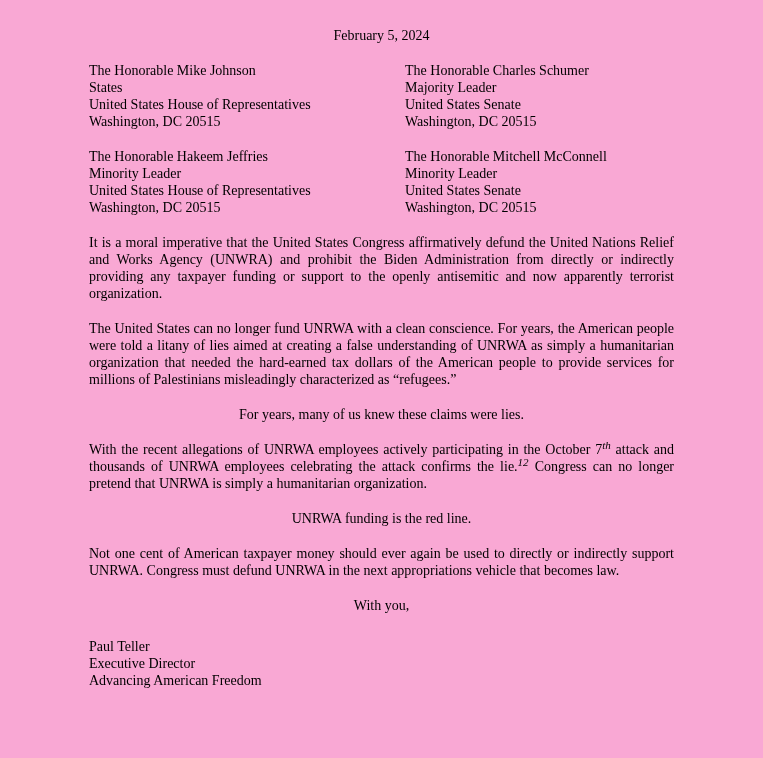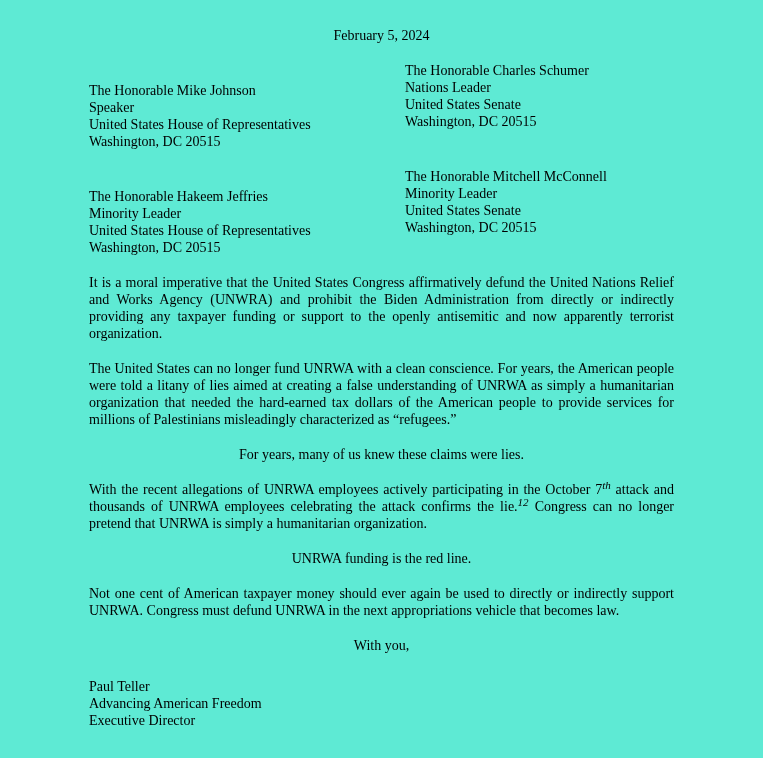--- a/index.html
+++ b/index.html
@@ -7,33 +7,33 @@
   body {
     width: 763px;
     height: 758px;
     overflow: hidden;
     font-family: "Liberation Serif", "DejaVu Serif", serif;
     color: #000000;
   }
   .page {
     width: 763px;
     height: 758px;
-    background: #5eead4;
+    background: #f9a8d4;
     padding: 27px 89px 0 89px;
     font-size: 14px;
     line-height: 17px;
   }
   .date-line {
     text-align: center;
   }
   .addr-row {
     display: flex;
     margin-top: 18px;
   }
-  .addr-col-left { width: 316px; flex: 0 0 316px; margin-top: 20px; }
+  .addr-col-left { width: 316px; flex: 0 0 316px; }
   .addr-col-right { flex: 1; }
   .salutation { margin-top: 18px; }
   .para {
     margin-top: 18px;
     text-align: justify;
   }
   .para.no-justify { text-align: center; }
   .sup {
     font-size: 11px;
     line-height: 0;
@@ -52,27 +52,27 @@
 </head>
 <body>
 
 <div class="page">
 
   <div class="date-line">February 5, 2024</div>
 
   <div class="addr-row">
     <div class="addr-col-left">
       <div>The Honorable Mike Johnson</div>
-      <div>Speaker</div>
+      <div>States</div>
       <div>United States House of Representatives</div>
       <div>Washington, DC 20515</div>
     </div>
     <div class="addr-col-right">
       <div>The Honorable Charles Schumer</div>
-      <div>Nations Leader</div>
+      <div>Majority Leader</div>
       <div>United States Senate</div>
       <div>Washington, DC 20515</div>
     </div>
   </div>
 
   <div class="addr-row">
     <div class="addr-col-left">
       <div>The Honorable Hakeem Jeffries</div>
       <div>Minority Leader</div>
       <div>United States House of Representatives</div>
@@ -97,21 +97,21 @@
 
   <div class="para no-justify">UNRWA funding is the red line.</div>
 
   <div class="para">Not one cent of American taxpayer money should ever again be used to directly or indirectly support UNRWA. Congress must defund UNRWA in the next appropriations vehicle that becomes law.</div>
 
   <div class="para no-justify">With you,</div>
 
   <div class="sig-row">
     <div class="sig-col-left">
       <div>Paul Teller</div>
+      <div>Executive Director</div>
       <div>Advancing American Freedom</div>
-      <div>Executive Director</div>
     </div>
     <div class="sig-col-right">
       <div>Advancing David Friedman</div>
     </div>
   </div>
 
 </div>
 
 </body></html>

